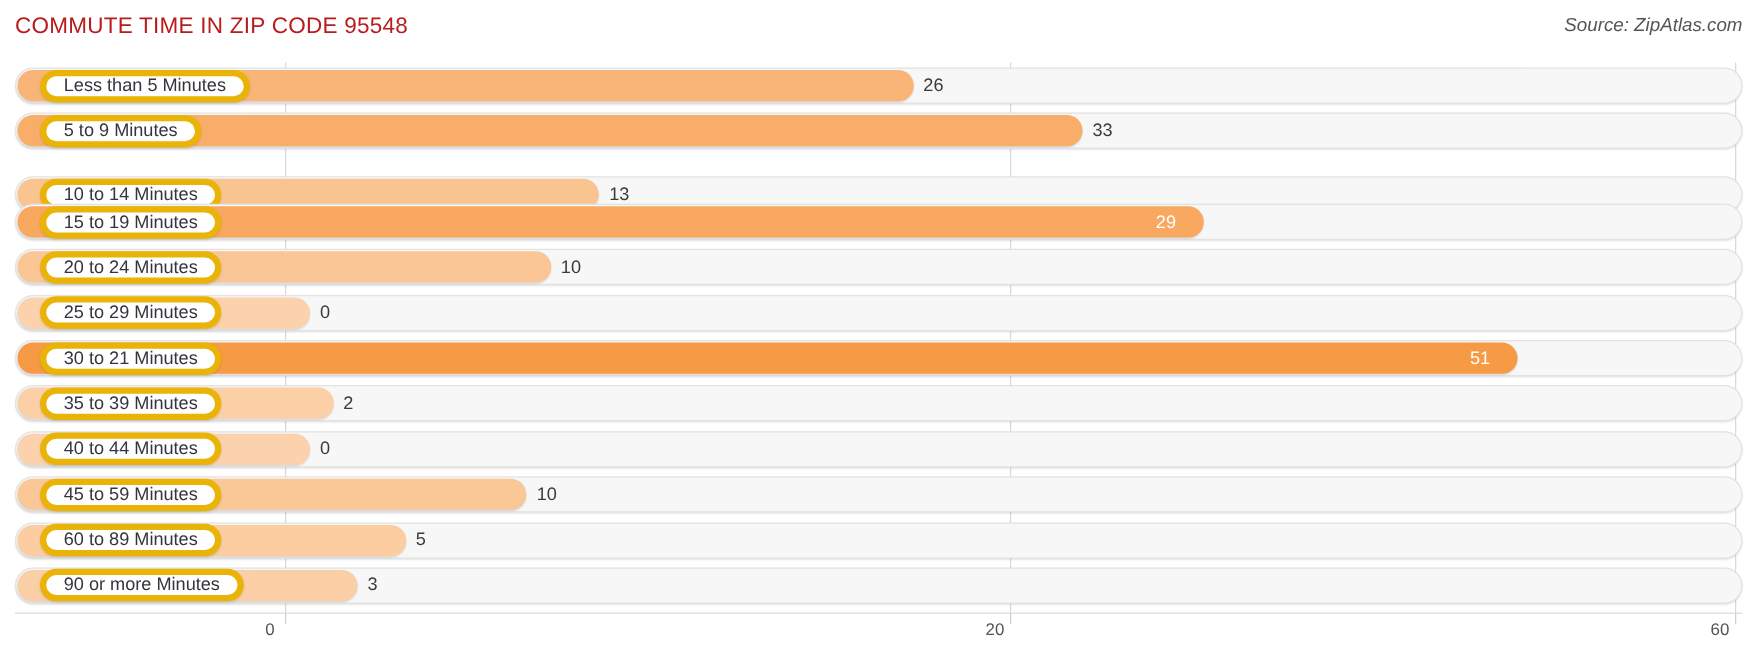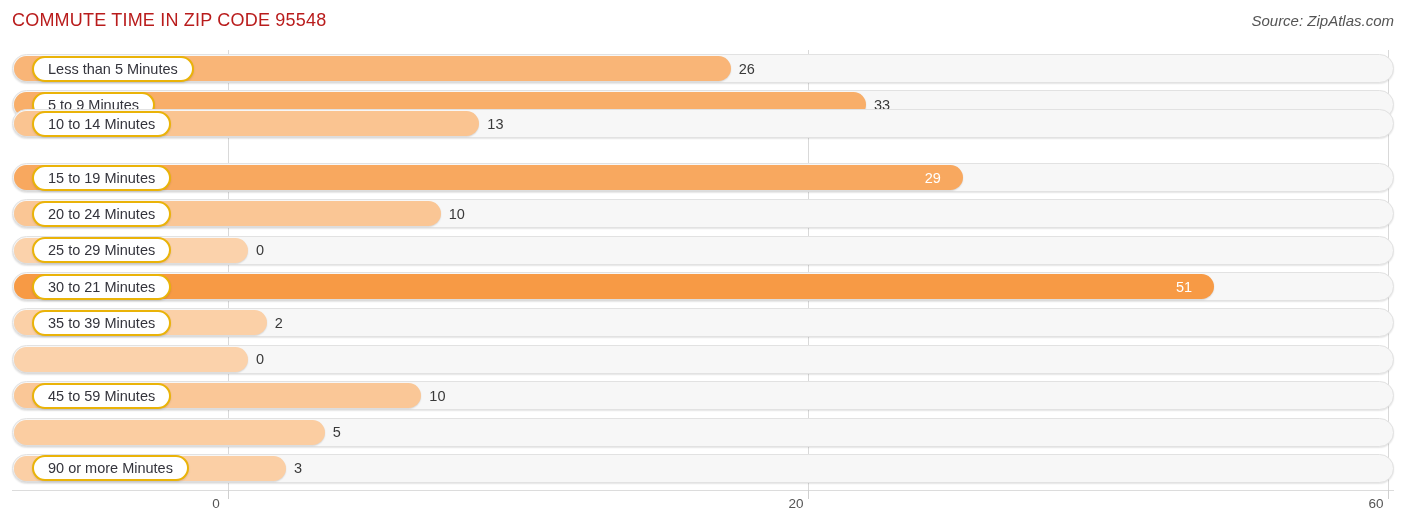--- a/index.html
+++ b/index.html
@@ -89,21 +89,21 @@
     height: 25px;
     border-radius: 13px;
     box-shadow: 0 1px 1.5px rgba(0,0,0,0.13);
   }
   .pill {
     position: absolute;
     left: 20px;
     top: 1.5px;
     height: 26px;
     background: #ffffff;
-    border: 2px solid #eab308;
+    border: 5px solid #eab308;
     border-radius: 13px;
     display: flex;
     align-items: center;
     padding: 0 14px;
     box-sizing: border-box;
     box-shadow: 0 1px 2px rgba(0,0,0,0.13);
   }
   .pill-label {
     font-size: 14.5px;
     color: #34343c;
@@ -185,21 +185,21 @@
           <div class="value-out" style="left: 726.667px;">26</div>
         </div>
         <div class="row" style="top: 40.35px;">
           <div class="track"></div>
           <div class="bar" style="width: 852px; background: rgb(248, 174, 105);"></div>
           <div class="pill">
             <span class="pill-label">5 to 9 Minutes</span>
           </div>
           <div class="value-out" style="left: 862px;">33</div>
         </div>
-        <div class="row" style="top: 59px;">
+        <div class="row" style="top: 91px;">
           <div class="track"></div>
           <div class="bar" style="width: 465.333px; background: rgb(250, 196, 145);"></div>
           <div class="pill">
             <span class="pill-label">10 to 14 Minutes</span>
           </div>
           <div class="value-out" style="left: 475.333px;">13</div>
         </div>
         <div class="row" style="top: 113.05px;">
           <div class="track"></div>
           <div class="bar" style="width: 948.667px; background: rgb(248, 168, 95);"></div>
@@ -236,33 +236,39 @@
           <div class="track"></div>
           <div class="bar" style="width: 252.667px; background: rgb(251, 208, 167);"></div>
           <div class="pill">
             <span class="pill-label">35 to 39 Minutes</span>
           </div>
           <div class="value-out" style="left: 262.667px;">2</div>
         </div>
         <div class="row" style="top: 294.8px;">
           <div class="track"></div>
           <div class="bar" style="width: 234px; background: rgb(251, 210, 171);"></div>
+          <div class="pill">
+            <span class="pill-label">40 to 44 Minutes</span>
+          </div>
           <div class="value-out" style="left: 244px;">0</div>
         </div>
         <div class="row" style="top: 331.15px;">
           <div class="track"></div>
           <div class="bar" style="width: 407.333px; background: rgb(250, 199, 151);"></div>
           <div class="pill">
             <span class="pill-label">45 to 59 Minutes</span>
           </div>
           <div class="value-out" style="left: 417.333px;">10</div>
         </div>
         <div class="row" style="top: 367.5px;">
           <div class="track"></div>
           <div class="bar" style="width: 310.667px; background: rgb(251, 205, 161);"></div>
+          <div class="pill">
+            <span class="pill-label">60 to 89 Minutes</span>
+          </div>
           <div class="value-out" style="left: 320.667px;">5</div>
         </div>
         <div class="row" style="top: 403.85px;">
           <div class="track"></div>
           <div class="bar" style="width: 272px; background: rgb(251, 207, 165);"></div>
           <div class="pill">
             <span class="pill-label">90 or more Minutes</span>
           </div>
           <div class="value-out" style="left: 282px;">3</div>
         </div>

